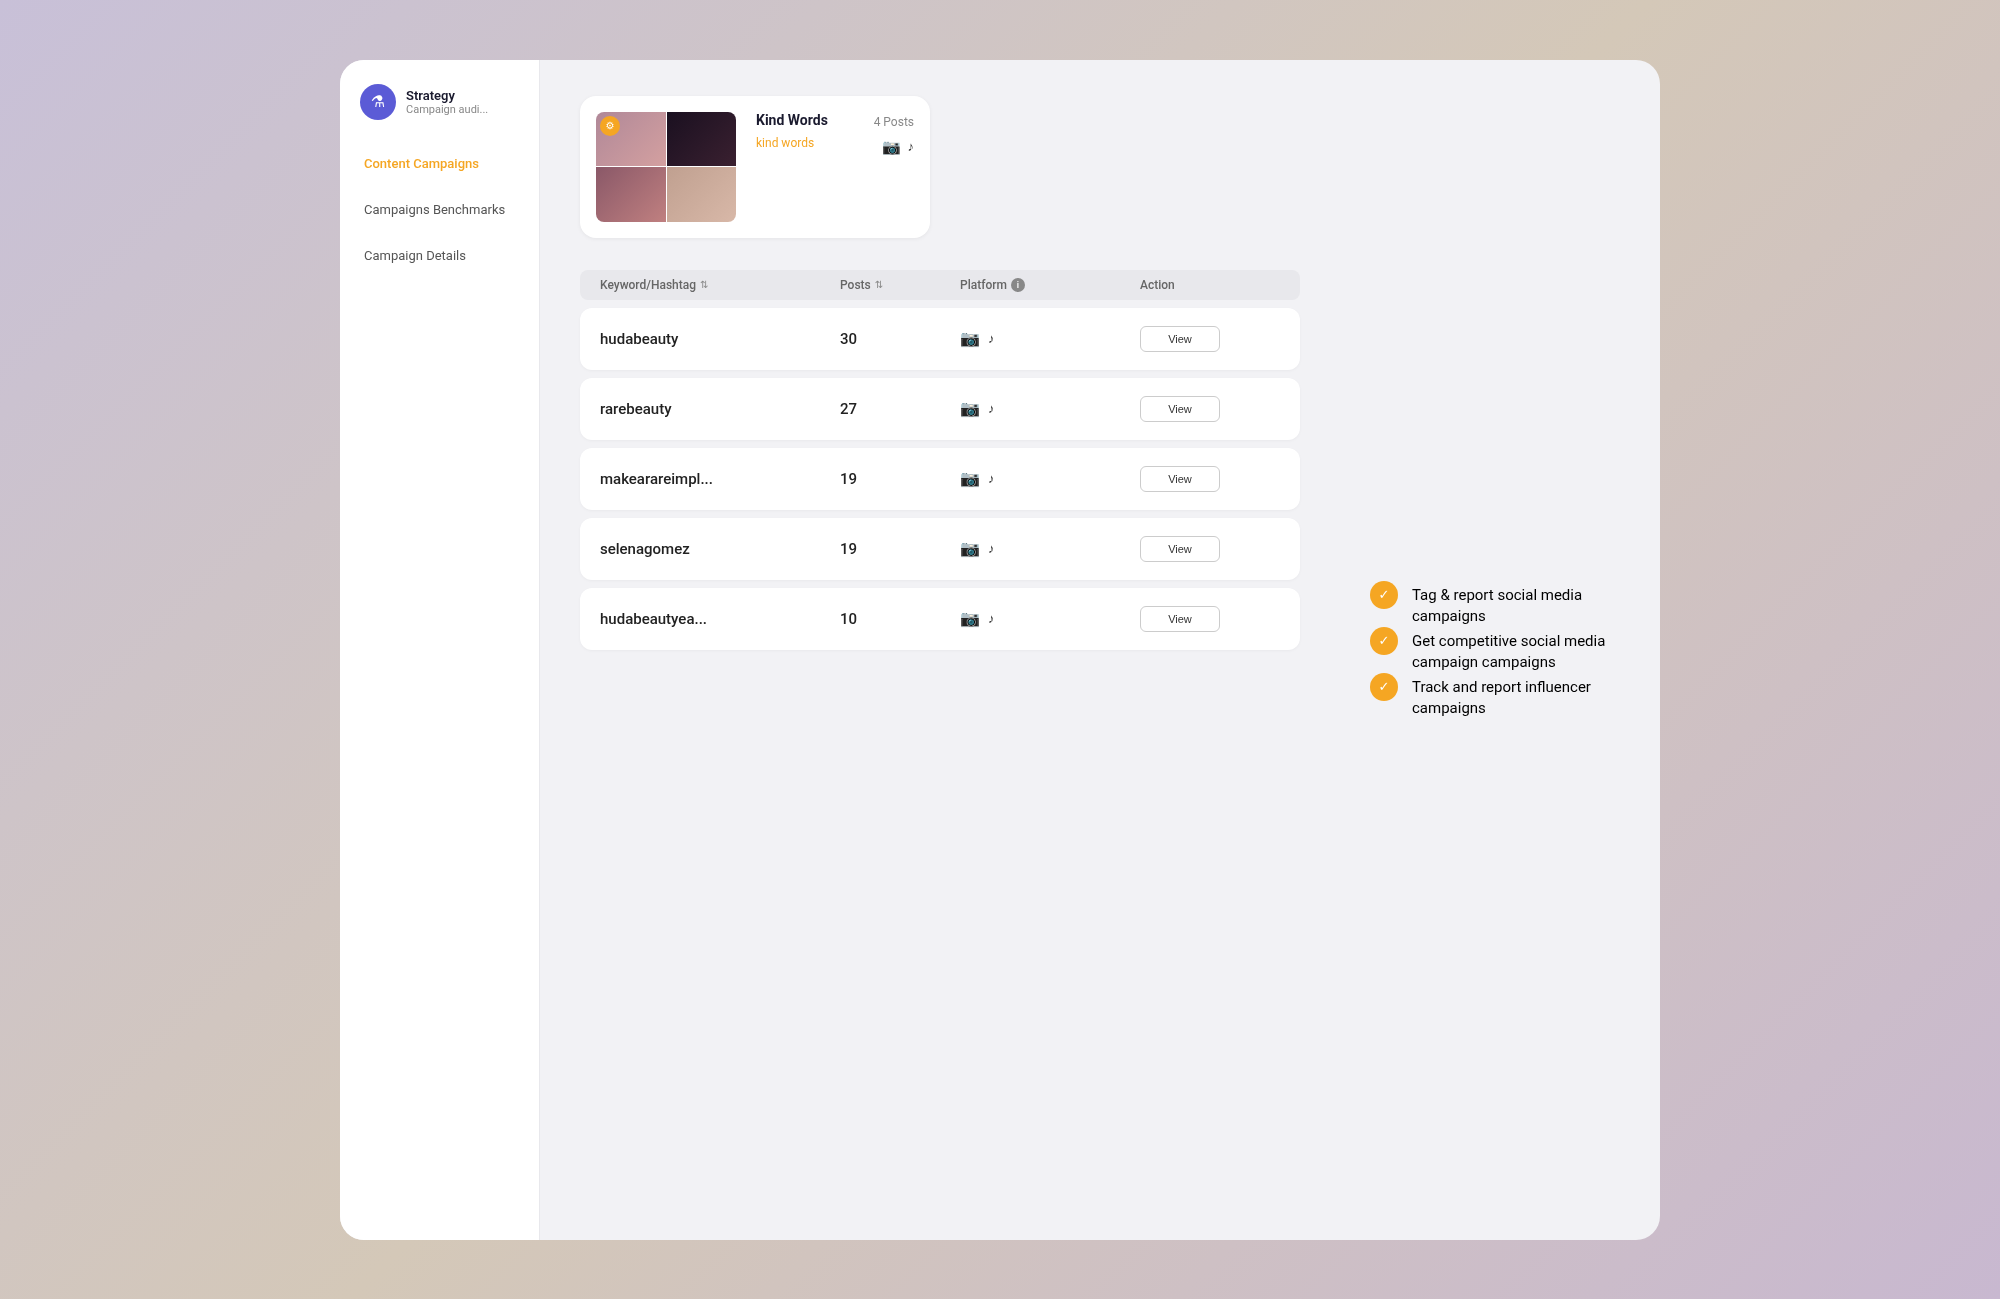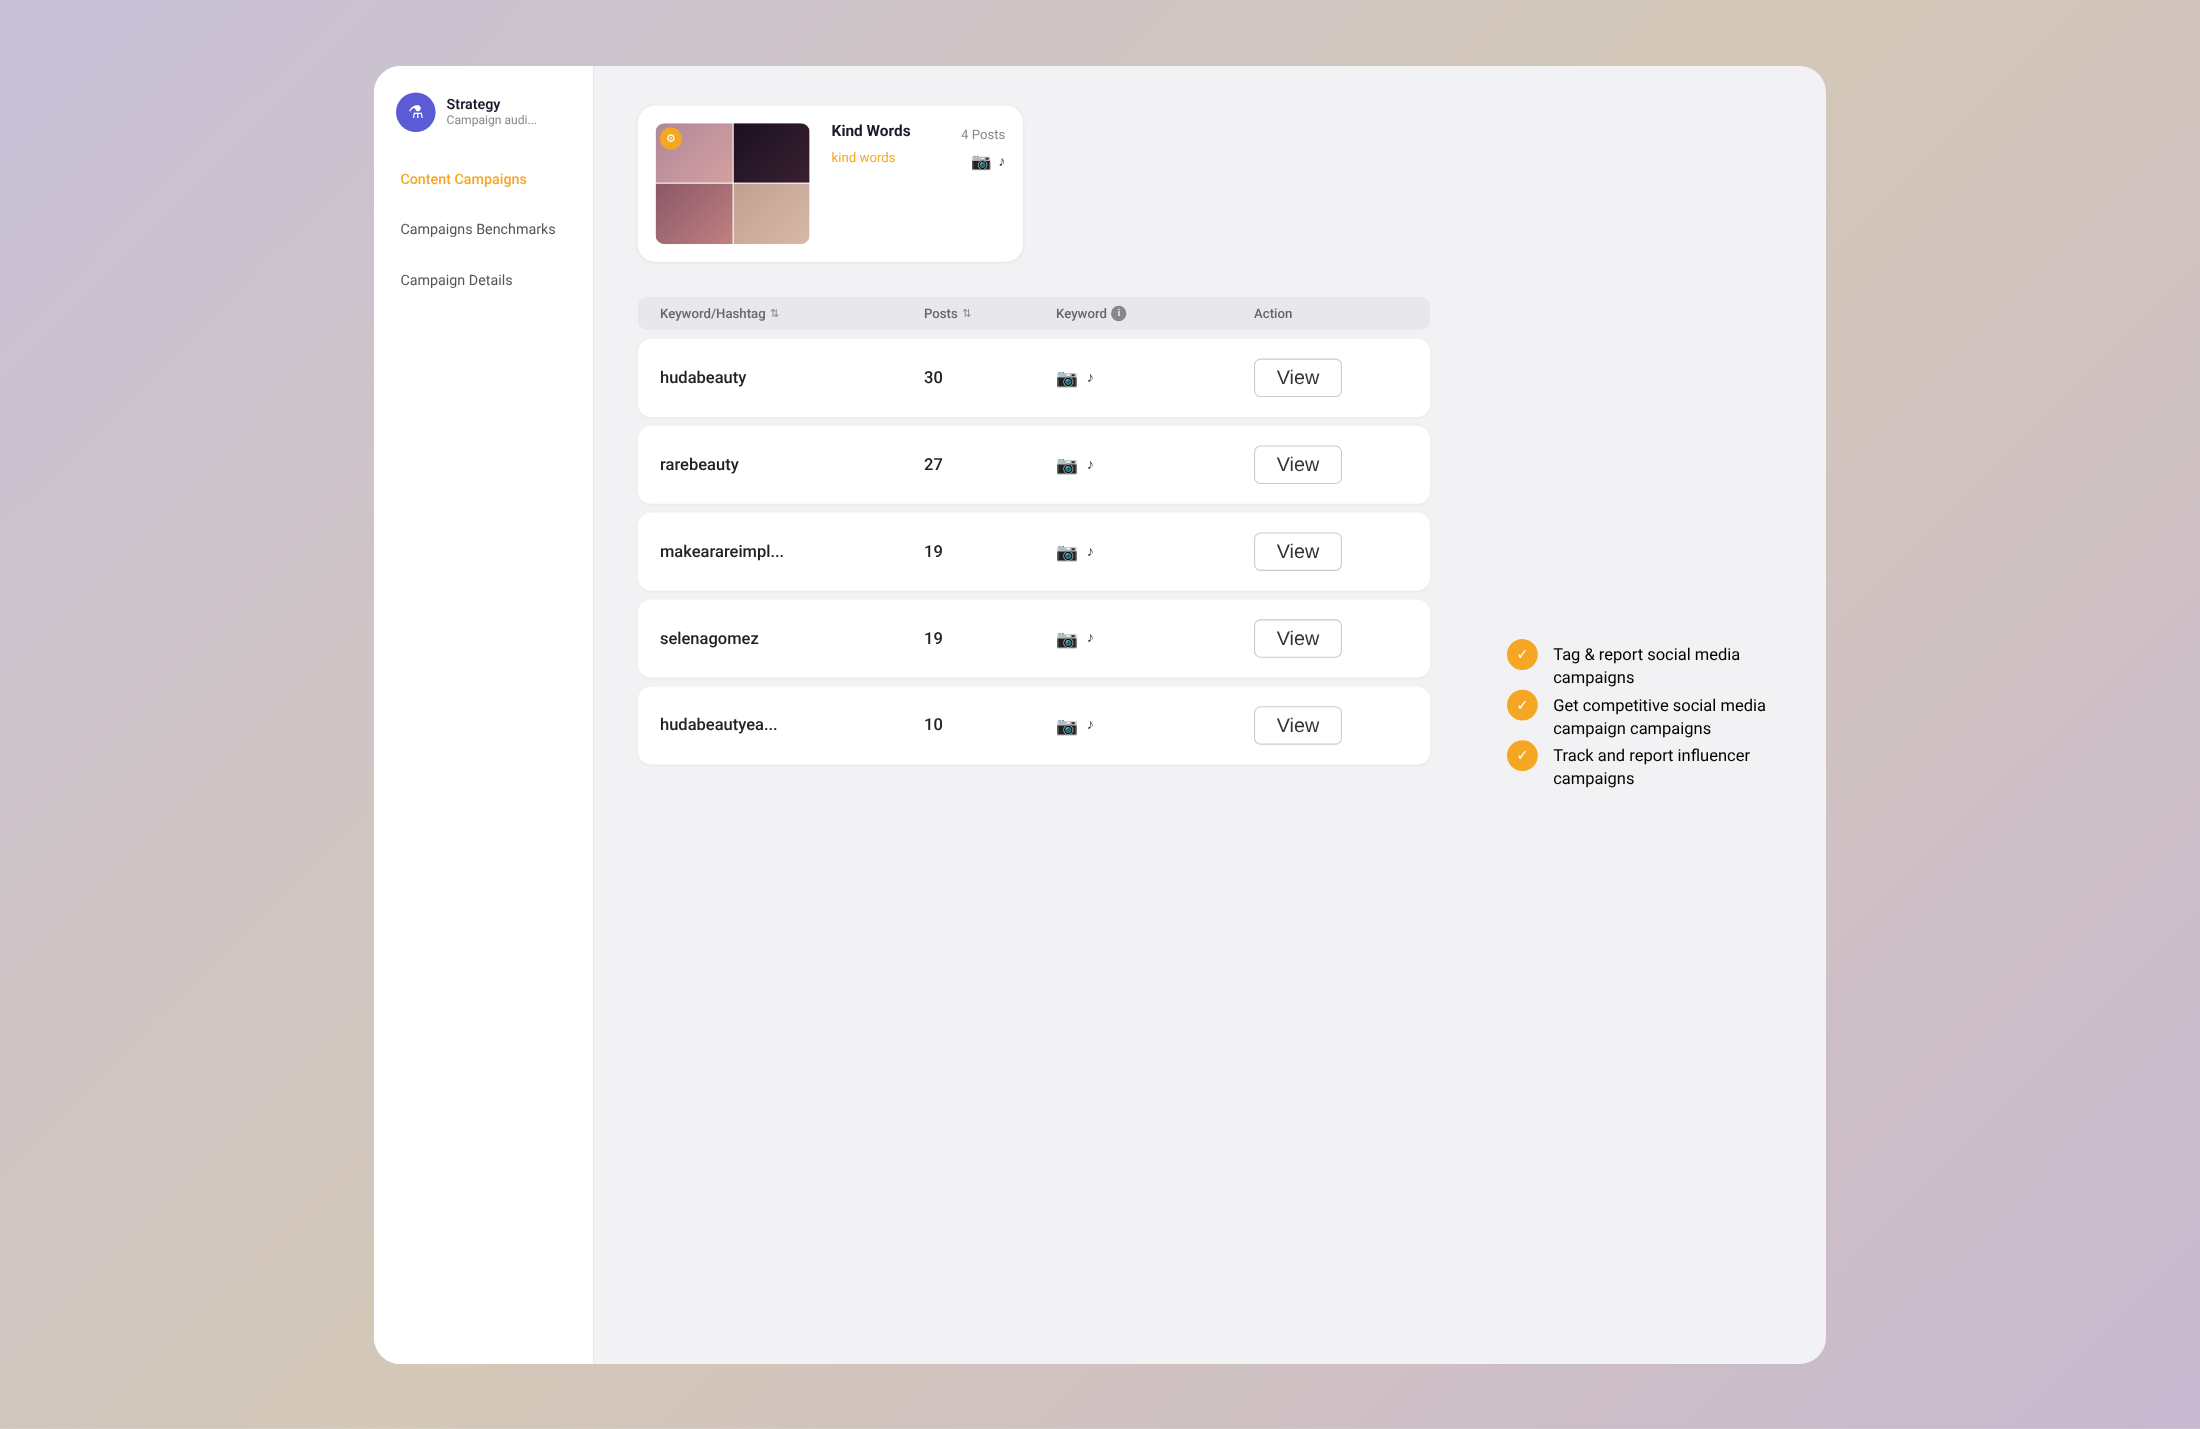--- a/index.html
+++ b/index.html
@@ -298,21 +298,21 @@
 
     .td-platform .social-icon {
       font-size: 16px;
     }
 
     .view-btn {
       border: 1px solid #ccc;
       background: #fff;
       border-radius: 6px;
       padding: 6px 18px;
-      font-size: 18px;
+      font-size: 11px;
       color: #333;
       cursor: pointer;
       width: 80px;
       text-align: center;
     }
 
     
     .right-panel {
       width: 320px;
       display: flex;
@@ -414,21 +414,21 @@
       <div class="table-header">
         <div class="th">
           <span>Keyword/Hashtag</span>
           <span class="sort-icon">⇅</span>
         </div>
         <div class="th">
           <span>Posts</span>
           <span class="sort-icon">⇅</span>
         </div>
         <div class="th">
-          <span>Keyword</span>
+          <span>Platform</span>
           <span class="info-icon">i</span>
         </div>
         <div class="th">
           <span>Action</span>
         </div>
       </div>
 
       <div id="table-rows">
           <div class="table-row">
       <div class="td-keyword">hudabeauty</div>

